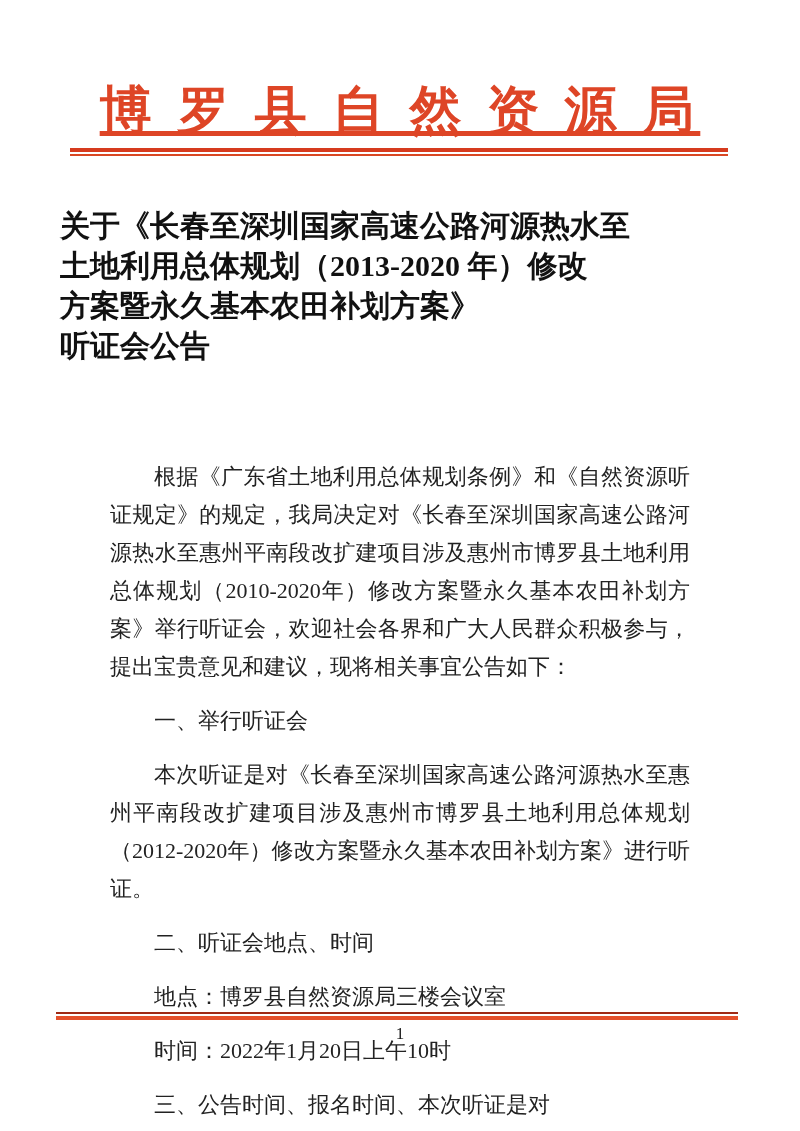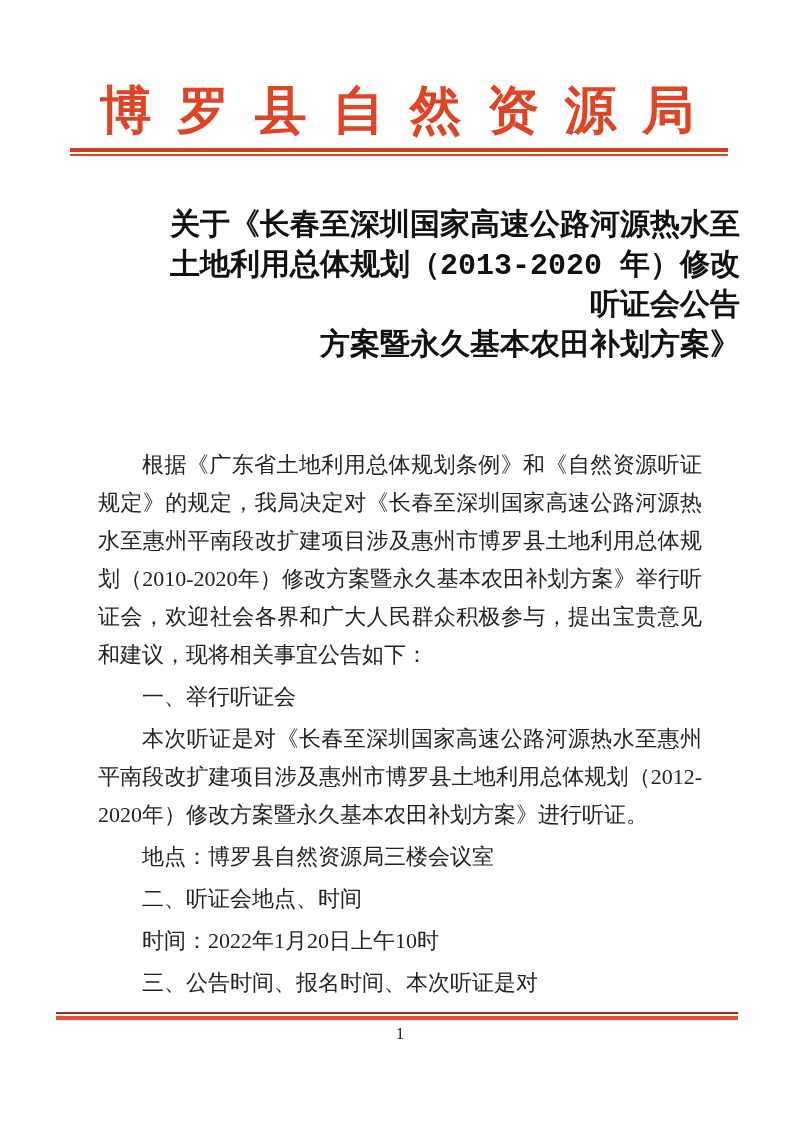--- a/index.html
+++ b/index.html
@@ -22,20 +22,21 @@
     top: 76px;
     left: 0;
     right: 0;
     text-align: center;
     font-size: 52px;
     font-weight: bold;
     color: #de4526;
     letter-spacing: 0.12em;
     white-space: nowrap;
     font-family: "Liberation Serif", serif;
+    text-decoration: underline;
   }
   .rule-top {
     position: absolute;
     top: 148px;
     left: 70px;
     width: 658px;
   }
   .rule-top .bar-thick {
     height: 4px;
     background: #d63b1e;
@@ -48,22 +49,22 @@
     height: 2px;
     background: #d94723;
   }
   
   .doc-title {
     position: absolute;
     top: 206px;
     left: 60px;
     right: 60px;
     margin: 0;
-    text-align: right;
-    font-family: Liberation Mono, monospace;
+    text-align: left;
+    font-family: Liberation Serif, serif;
     font-weight: 700;
     font-size: 30px;
     line-height: 40px;
     color: #111111;
   }
   .title-line {
     display: block;
     white-space: nowrap;
   }
   
@@ -72,21 +73,21 @@
     top: 442px;
     left: 94px;
     width: 612px;
     font-size: 22px;
     line-height: 38px;
     text-align: justify;
     text-justify: inter-character;
     color: #222222;
   }
   .body-text p {
-    margin: 4px;
+    margin: 16px;
     text-indent: 2em;
   }
   
   .rule-bottom {
     position: absolute;
     top: 1012px;
     left: 56px;
     width: 682px;
   }
   .rule-bottom .bar-thin {
@@ -121,30 +122,30 @@
 
   <div class="rule-top">
     <div class="bar-thick"></div>
     <div class="bar-gap"></div>
     <div class="bar-thin"></div>
   </div>
 
   <h1 class="doc-title">
     <span class="title-line">关于《长春至深圳国家高速公路河源热水至</span>
     <span class="title-line">土地利用总体规划（2013-2020 年）修改</span>
+    <span class="title-line">方案暨永久基本农田补划方案》</span>
     <span class="title-line">听证会公告</span>
-    <span class="title-line">方案暨永久基本农田补划方案》</span>
   </h1>
 
   <div class="body-text">
     <p>根据《广东省土地利用总体规划条例》和《自然资源听证规定》的规定，我局决定对《长春至深圳国家高速公路河源热水至惠州平南段改扩建项目涉及惠州市博罗县土地利用总体规划（2010-2020年）修改方案暨永久基本农田补划方案》举行听证会，欢迎社会各界和广大人民群众积极参与，提出宝贵意见和建议，现将相关事宜公告如下：</p>
     <p>一、举行听证会</p>
     <p>本次听证是对《长春至深圳国家高速公路河源热水至惠州平南段改扩建项目涉及惠州市博罗县土地利用总体规划（2012-2020年）修改方案暨永久基本农田补划方案》进行听证。</p>
+    <p>二、听证会地点、时间</p>
     <p>地点：博罗县自然资源局三楼会议室</p>
-    <p>二、听证会地点、时间</p>
     <p>时间：2022年1月20日上午10时</p>
     <p>三、公告时间、报名时间、本次听证是对</p>
   </div>
 
   <div class="rule-bottom">
     <div class="bar-thin"></div>
     <div class="bar-gap"></div>
     <div class="bar-thick"></div>
   </div>
 

